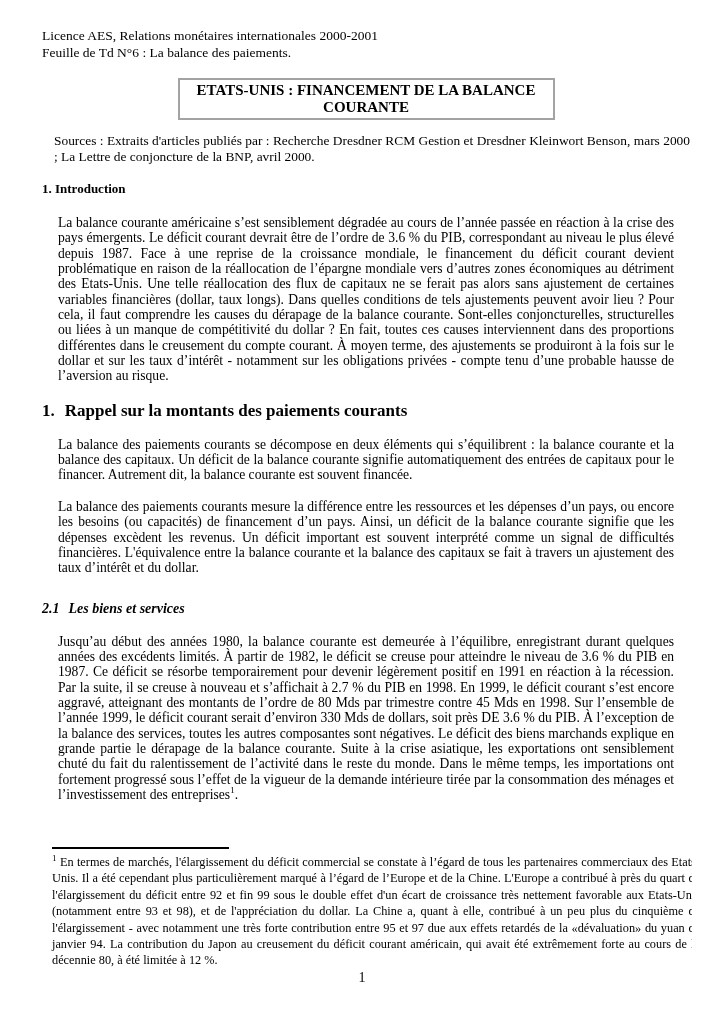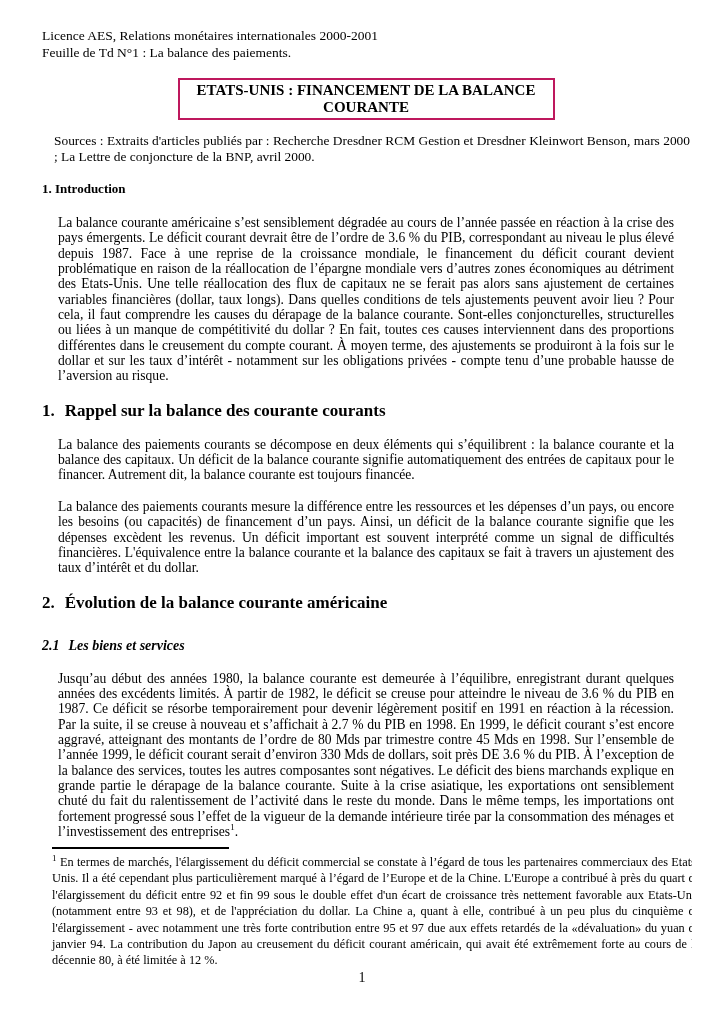--- a/index.html
+++ b/index.html
@@ -16,21 +16,21 @@
   .content {
     position: absolute;
     left: 42px;
     top: 28px;
     width: 648px;
   }
   .hdr-line { font-size: 13.5px; line-height: 16.5px; }
   .title-box {
     width: 377px;
     margin: 17px auto 0 auto;
-    border: 2px solid #be185d;
+    border: 2px solid #a3a3a3;
     padding: 2px 10px 3px 10px;
     text-align: center;
     font-weight: 700;
     font-size: 15px;
     line-height: 16.5px;
   }
   .sources {
     margin: 13px 0 0 12px;
     font-size: 13.4px;
     line-height: 16px;
@@ -93,36 +93,35 @@
     line-height: 17px;
   }
 </style>
 </head>
 <body>
 
 <div class="page">
   <div class="content">
 
     <div class="hdr-line">Licence AES, Relations monétaires internationales 2000-2001</div>
-    <div class="hdr-line">Feuille de Td N°1 : La balance des paiements.</div>
+    <div class="hdr-line">Feuille de Td N°6 : La balance des paiements.</div>
 
     <div class="title-box">
       <span>ETATS-UNIS : FINANCEMENT DE LA BALANCE COURANTE</span>
     </div>
 
     <p class="sources">Sources : Extraits d'articles publiés par : Recherche Dresdner RCM Gestion et Dresdner Kleinwort Benson, mars 2000 ; La Lettre de conjoncture de la BNP, avril 2000.</p>
 
     <div class="h-intro">1. Introduction</div>
     <p class="para">La balance courante américaine s’est sensiblement dégradée au cours de l’année passée en réaction à la crise des pays émergents. Le déficit courant devrait être de l’ordre de 3.6 % du PIB, correspondant au niveau le plus élevé depuis 1987. Face à une reprise de la croissance mondiale, le financement du déficit courant devient problématique en raison de la réallocation de l’épargne mondiale vers d’autres zones économiques au détriment des Etats-Unis. Une telle réallocation des flux de capitaux ne se ferait pas alors sans ajustement de certaines variables financières (dollar, taux longs). Dans quelles conditions de tels ajustements peuvent avoir lieu ? Pour cela, il faut comprendre les causes du dérapage de la balance courante. Sont-elles conjoncturelles, structurelles ou liées à un manque de compétitivité du dollar ? En fait, toutes ces causes interviennent dans des proportions différentes dans le creusement du compte courant. À moyen terme, des ajustements se produiront à la fois sur le dollar et sur les taux d’intérêt - notamment sur les obligations privées - compte tenu d’une probable hausse de l’aversion au risque.</p>
 
-    <div class="h-section"><span>1.</span><span class="num-gap"></span><span>Rappel sur la balance des courante courants</span></div>
-    <p class="para">La balance des paiements courants se décompose en deux éléments qui s’équilibrent : la balance courante et la balance des capitaux. Un déficit de la balance courante signifie automatiquement des entrées de capitaux pour le financer. Autrement dit, la balance courante est toujours financée.</p>
+    <div class="h-section"><span>1.</span><span class="num-gap"></span><span>Rappel sur la montants des paiements courants</span></div>
+    <p class="para">La balance des paiements courants se décompose en deux éléments qui s’équilibrent : la balance courante et la balance des capitaux. Un déficit de la balance courante signifie automatiquement des entrées de capitaux pour le financer. Autrement dit, la balance courante est souvent financée.</p>
     <p class="para">La balance des paiements courants mesure la différence entre les ressources et les dépenses d’un pays, ou encore les besoins (ou capacités) de financement d’un pays. Ainsi, un déficit de la balance courante signifie que les dépenses excèdent les revenus. Un déficit important est souvent interprété comme un signal de difficultés financières. L'équivalence entre la balance courante et la balance des capitaux se fait à travers un ajustement des taux d’intérêt et du dollar.</p>
 
-    <div class="h-section"><span>2.</span><span class="num-gap"></span><span>Évolution de la balance courante américaine</span></div>
 
     <div class="h-sub"><span>2.1</span><span class="num-gap-sm"></span><span>Les biens et services</span></div>
     <p class="para"><span>Jusqu’au début des années 1980, la balance courante est demeurée à l’équilibre, enregistrant durant quelques années des excédents limités. À partir de 1982, le déficit se creuse pour atteindre le niveau de 3.6 % du PIB en 1987. Ce déficit se résorbe temporairement pour devenir légèrement positif en 1991 en réaction à la récession. Par la suite, il se creuse à nouveau et s’affichait à 2.7 % du PIB en 1998. En 1999, le déficit courant s’est encore aggravé, atteignant des montants de l’ordre de 80 Mds par trimestre contre 45 Mds en 1998. Sur l’ensemble de l’année 1999, le déficit courant serait d’environ 330 Mds de dollars, soit près DE 3.6 % du PIB. À l’exception de la balance des services, toutes les autres composantes sont négatives. Le déficit des biens marchands explique en grande partie le dérapage de la balance courante. Suite à la crise asiatique, les exportations ont sensiblement chuté du fait du ralentissement de l’activité dans le reste du monde. Dans le même temps, les importations ont fortement progressé sous l’effet de la vigueur de la demande intérieure tirée par la consommation des ménages et l’investissement des entreprises</span><sup>1</sup><span>.</span></p>
 
   </div>
 
   <div class="footnote">
     <hr class="fn-rule">
     <div><sup>1</sup><span> En termes de marchés, l'élargissement du déficit commercial se constate à l’égard de tous les partenaires commerciaux des Etats-Unis. Il a été cependant plus particulièrement marqué à l’égard de l’Europe et de la Chine. L'Europe a contribué à près du quart de l'élargissement du déficit entre 92 et fin 99 sous le double effet d'un écart de croissance très nettement favorable aux Etats-Unis (notamment entre 93 et 98), et de l'appréciation du dollar. La Chine a, quant à elle, contribué à un peu plus du cinquième de l'élargissement - avec notamment une très forte contribution entre 95 et 97 due aux effets retardés de la «dévaluation» du yuan de janvier 94. La contribution du Japon au creusement du déficit courant américain, qui avait été extrêmement forte au cours de la décennie 80, à été limitée à 12 %.</span></div>
   </div>

